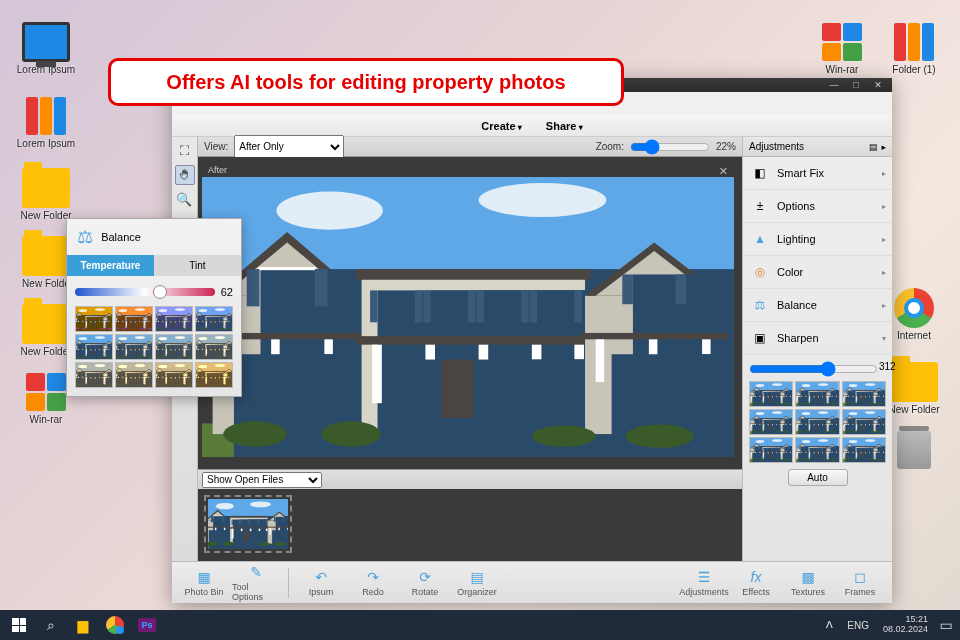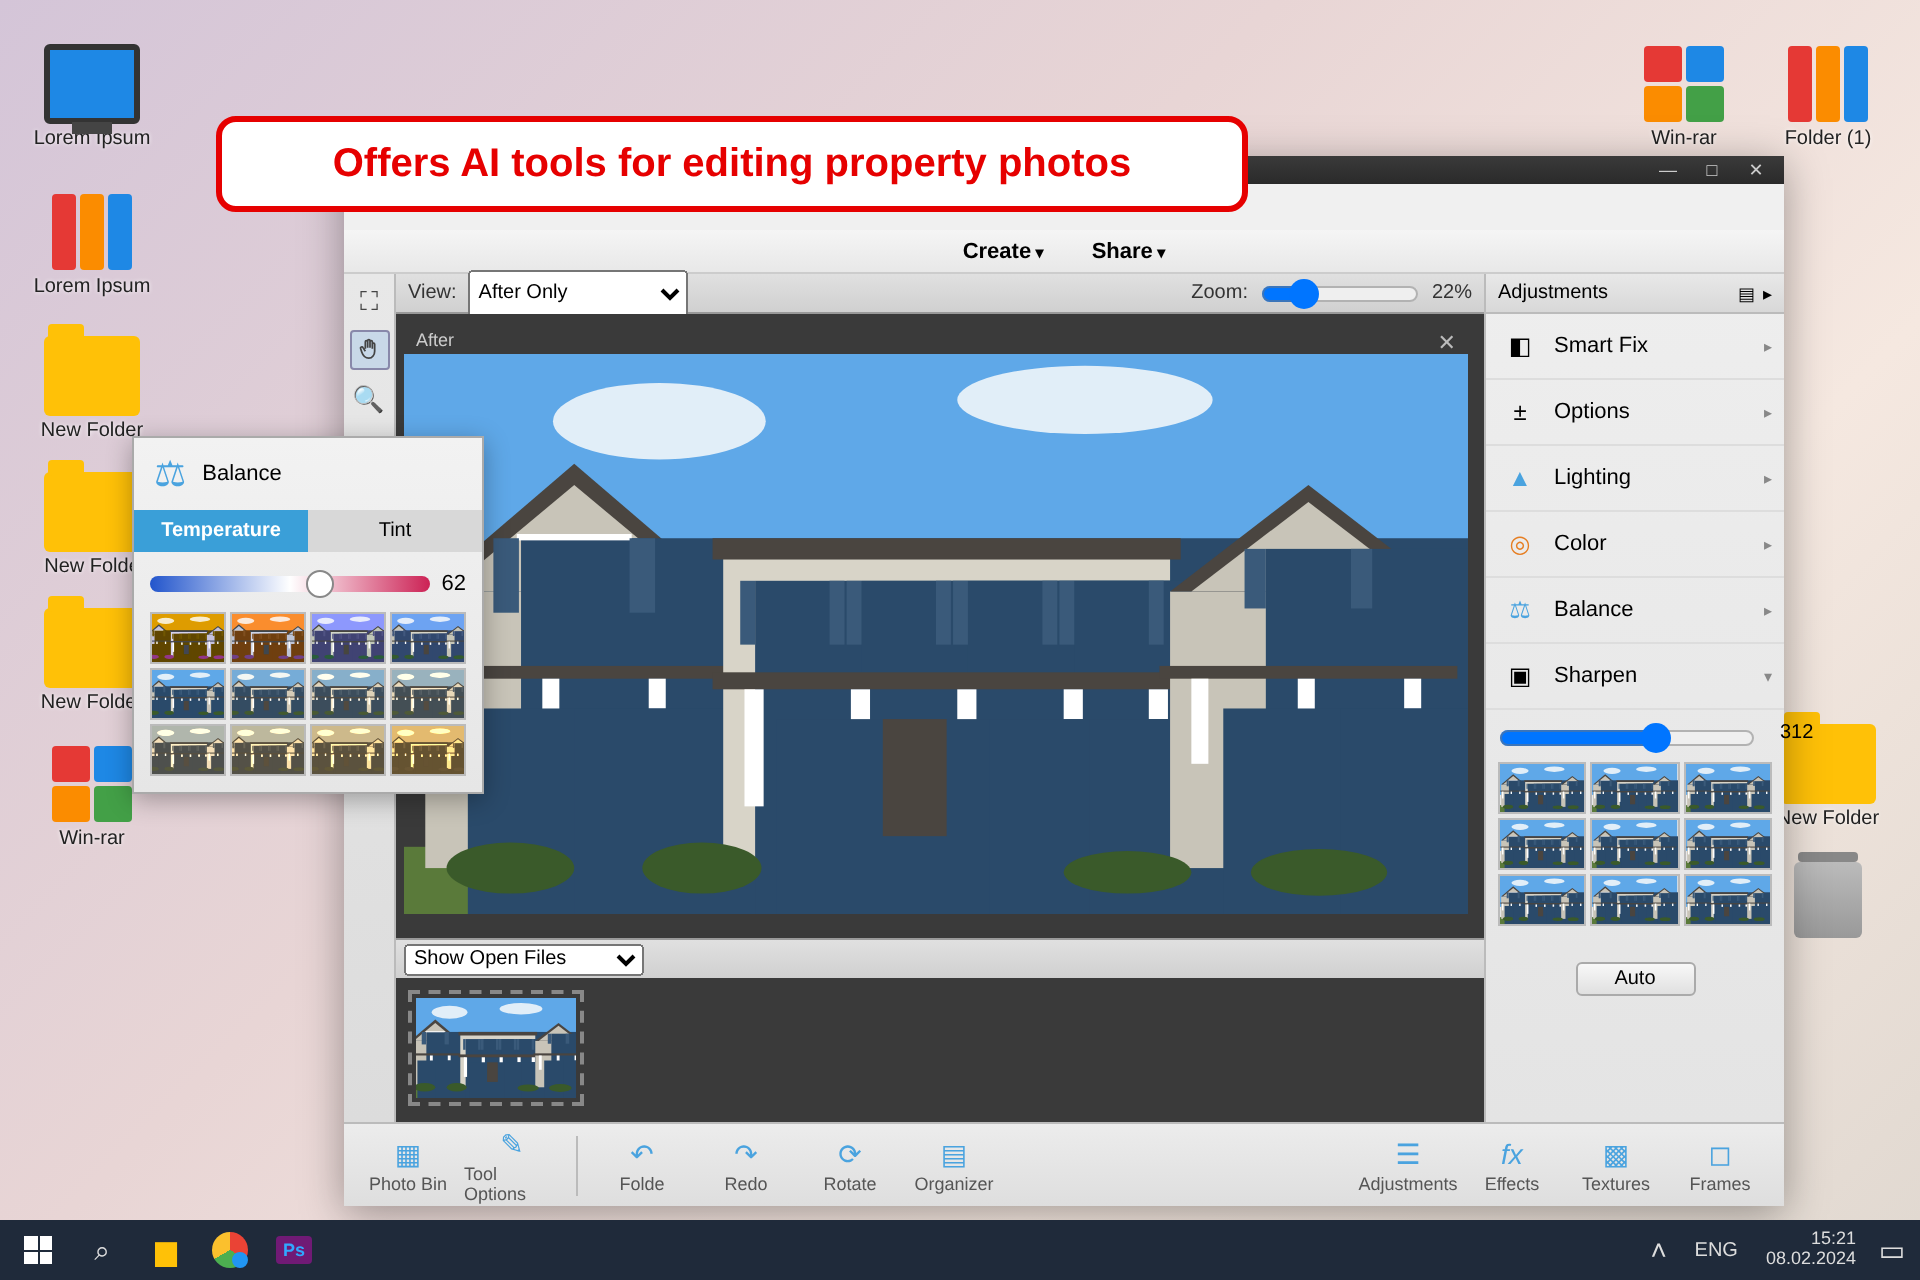--- a/index.html
+++ b/index.html
@@ -58,26 +58,26 @@
 .bin .thumb svg { width:100%; height:100%; }
 
 .rpanel { width: 150px; background: linear-gradient(#eeeeee,#e4e4e4); border-left: 1px solid #bbb; display: flex; flex-direction: column; font-size: 11px; }
 .rpanel .hdr { height: 20px; background: linear-gradient(#e8e8e8,#d8d8d8); border-bottom: 1px solid #bbb; display: flex; align-items: center; padding: 0 6px; font-size: 10px; }
 .rpanel .hdr .sp { flex:1; }
 .rpanel .hdr .ic { font-size:9px; margin-left:4px; cursor:pointer; }
 .adj { display: flex; align-items: center; gap: 6px; padding: 6px 6px; border-bottom: 1px solid #ddd; cursor: pointer; position:relative; }
 .adj .aicon { width: 22px; height: 20px; display: flex; align-items: center; justify-content: center; font-size: 12px; }
 .adj .carrow { position:absolute; right:6px; font-size:8px; color:#888; }
 .sharpen-panel { padding: 6px; }
-.sharpen-panel .srow { display: flex; align-items: flex-start; gap: 12px; font-size: 10px; margin-bottom: 4px; }
+.sharpen-panel .srow { display: flex; align-items: flex-start; gap: 1px; font-size: 10px; margin-bottom: 4px; }
 .sharpen-panel input[type=range] { flex: 1; }
 .tgrid { display: grid; grid-template-columns: repeat(3, 1fr); gap: 2px; }
 .tgrid .tc { height: 26px; border: 1px solid #bbb; }
 .tgrid .tc svg { width:100%; height:100%; }
-.autobtn { width: 60px; margin: 18px auto 0; display: block; font-size: 10px; padding: 2px; background: linear-gradient(#f8f8f8,#e0e0e0); border: 1px solid #aaa; border-radius: 3px; cursor: pointer; }
+.autobtn { width: 60px; margin: 6px auto 0; display: block; font-size: 10px; padding: 2px; background: linear-gradient(#f8f8f8,#e0e0e0); border: 1px solid #aaa; border-radius: 3px; cursor: pointer; }
 
 .bottombar { height: 42px; background: linear-gradient(#ececec,#dedede); border-top: 1px solid #bbb; display: flex; align-items: center; padding: 0 8px; gap: 4px; font-size: 9px; color: #555; }
 .bottombar .bb { display: flex; flex-direction: column; align-items: center; width: 48px; cursor: pointer; gap:2px; }
 .bottombar .bb .bi { font-size: 14px; color: #4aa3df; height:16px; }
 .bottombar .bsp { flex: 1; }
 .bottombar .sep { width:1px; height:30px; background:#bbb; margin:0 4px; }
 
 
 .balance { position: absolute; left: 66px; top: 218px; width: 176px; background: linear-gradient(#f2f2f2,#e6e6e6); border: 1px solid #aaa; box-shadow: 0 3px 12px rgba(0,0,0,0.3); font-size: 11px; }
 .balance .bh { height: 36px; display: flex; align-items: center; gap: 8px; padding: 0 10px; }
@@ -238,20 +238,26 @@
     <span class="lbl">Win-rar</span>
   </div>
   <div class="dicon" style="right:16px;top:22px">
     <div class="ic ic-binders">
         <span style="background:#e53935"></span>
         <span style="background:#fb8c00"></span>
         <span style="background:#1e88e5"></span>
       </div>
     <span class="lbl">Folder (1)</span>
   </div>
+  <div class="dicon" style="right:16px;top:288px">
+    <div class="ic">
+        <div class="ic-chrome"></div>
+      </div>
+    <span class="lbl">Internet</span>
+  </div>
   <div class="dicon" style="right:16px;top:362px">
     <div class="ic ic-folder"></div>
     <span class="lbl">New Folder</span>
   </div>
   <div class="dicon" style="right:16px;top:430px">
     <div class="ic">
         <div class="ic-trash"></div>
       </div>
   </div>
 </div>
@@ -384,21 +390,21 @@
         <span class="bi">▦</span>
         <span>Photo Bin</span>
       </div>
     <div class="bb">
         <span class="bi">✎</span>
         <span>Tool Options</span>
       </div>
     <div class="sep"></div>
     <div class="bb">
         <span class="bi">↶</span>
-        <span>Folde</span>
+        <span>Ipsum</span>
       </div>
     <div class="bb">
         <span class="bi">↷</span>
         <span>Redo</span>
       </div>
     <div class="bb">
         <span class="bi">⟳</span>
         <span>Rotate</span>
       </div>
     <div class="bb">

